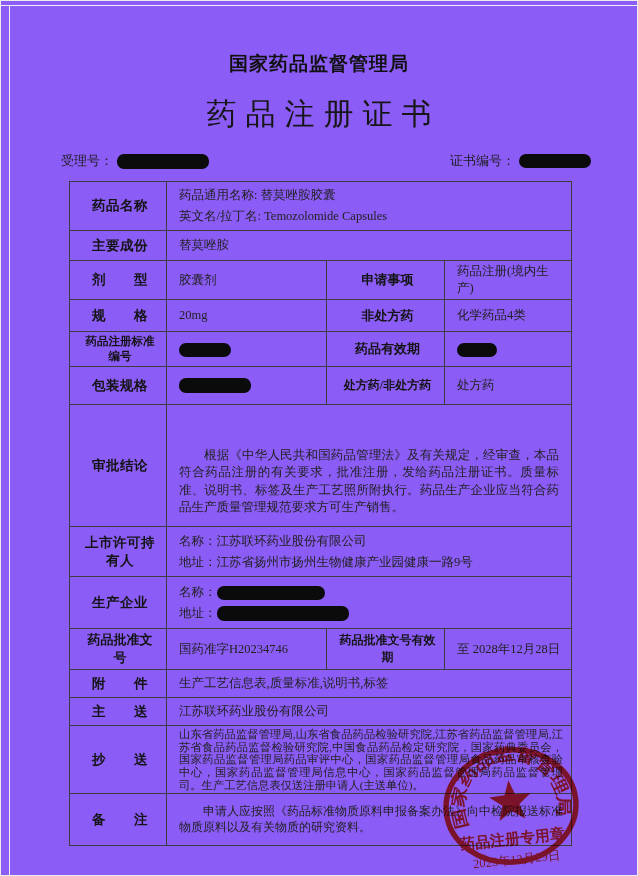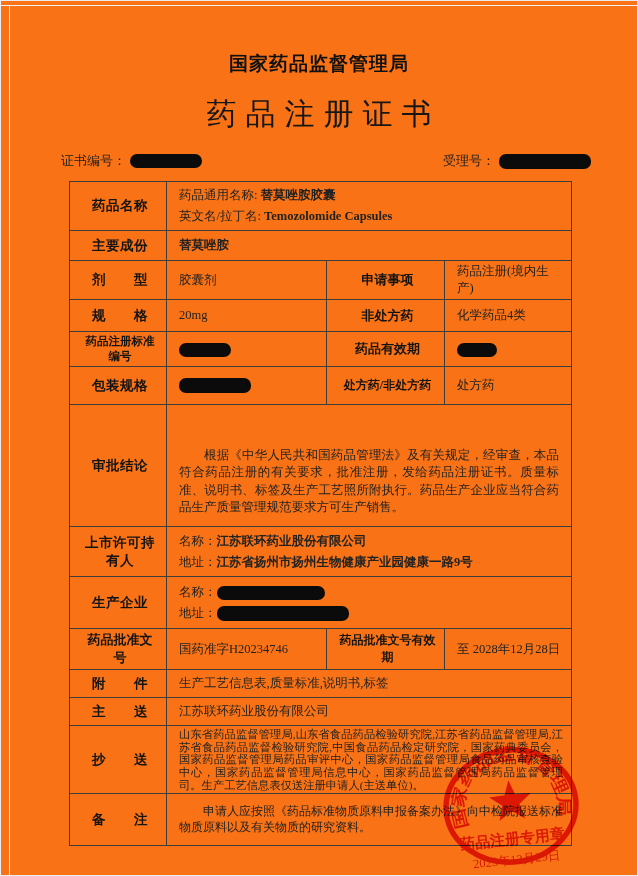--- a/index.html
+++ b/index.html
@@ -1,18 +1,18 @@
 <!DOCTYPE html>
 <html><head>
 <meta charset="utf-8">
 <style>
   * { margin:0; padding:0; box-sizing:border-box; }
   html,body { background:#fbfbfc; }
   .page {
-    position:relative; width:638px; height:876px; background:#f97316;
+    position:relative; width:638px; height:876px; background:#8b5cf6;
     font-family:"Liberation Serif","DejaVu Serif",serif; color:#1d1d1d;
     overflow:hidden; border:1px solid #ececee;
   }
   .edge-left { position:absolute; left:8px; top:4px; bottom:0; width:1px; background:#f0f0f1; }
   .edge-top  { position:absolute; left:0; top:4px; right:0; height:1px; background:#f0f0f1; }
 
   .agency {
     text-align:center; padding-top:50px;
     font-family:"Liberation Sans","DejaVu Sans",sans-serif;
     font-weight:bold; font-size:19px; letter-spacing:1px; color:#111;
@@ -40,47 +40,47 @@
     border-collapse:collapse; table-layout:fixed; font-size:12.5px; color:#222;
   }
   table.cert td { border:1px solid #3d3d3d; vertical-align:middle; padding:2px 8px 2px 12px; }
   td.lbl {
     text-align:center; font-weight:bold; font-size:13.5px; color:#141414;
     padding:2px 2px; letter-spacing:0.5px;
   }
   td.lbl.tight { font-size:11.5px; letter-spacing:0; }
   td.lbl2 { text-align:center; font-weight:bold; font-size:13px; color:#141414; padding:2px 2px; }
   td.lbl2.tight { font-size:12px; letter-spacing:0; }
-  .bold { font-weight:bold; }
+  .bold { font-weight:normal; }
   .twoline div { line-height:1.65; }
   .para { text-indent:2em; text-align:justify; line-height:1.38; font-size:12.5px; padding-right:4px;margin-top:32px; }
   .cc-text { font-size:11.3px; line-height:1.12; text-align:justify; letter-spacing:0; }
   .remark-text { text-indent:2em; text-align:justify; font-size:12px; line-height:1.3; }
 
   .stamp { position:absolute; left:408px; top:724px; width:204px; height:152px;
            opacity:0.93; mix-blend-mode:multiply; pointer-events:none; }
 </style>
 </head>
 <body>
 
 <div class="page">
   <div class="edge-top"></div>
   <div class="edge-left"></div>
 
   <div class="agency">国家药品监督管理局</div>
   <div class="cert-title">药品注册证书</div>
 
   <div class="header-fields">
     <div class="hf">
+      <span>受理号：</span>
+      <span class="redact bar-accept"></span>
+    </div>
+    <div class="hf">
       <span>证书编号：</span>
       <span class="redact bar-cert"></span>
-    </div>
-    <div class="hf">
-      <span>受理号：</span>
-      <span class="redact bar-accept"></span>
     </div>
   </div>
 
   <table class="cert">
     <colgroup>
         <col style="width:97px">
         <col style="width:160px">
         <col style="width:118px">
         <col style="width:127px">
       </colgroup>

